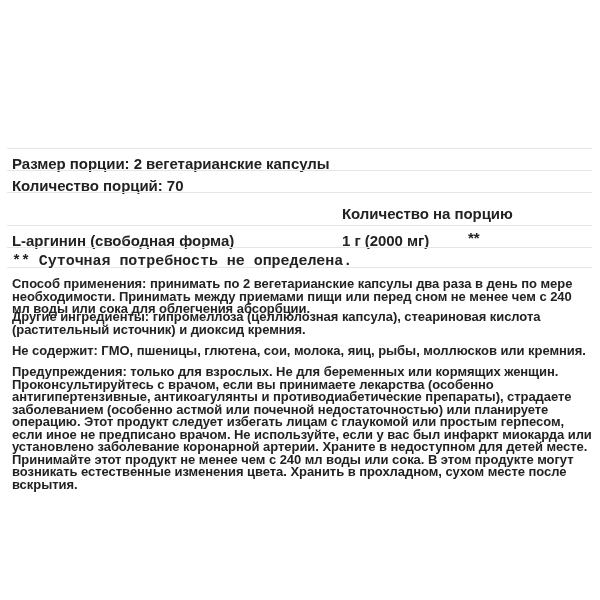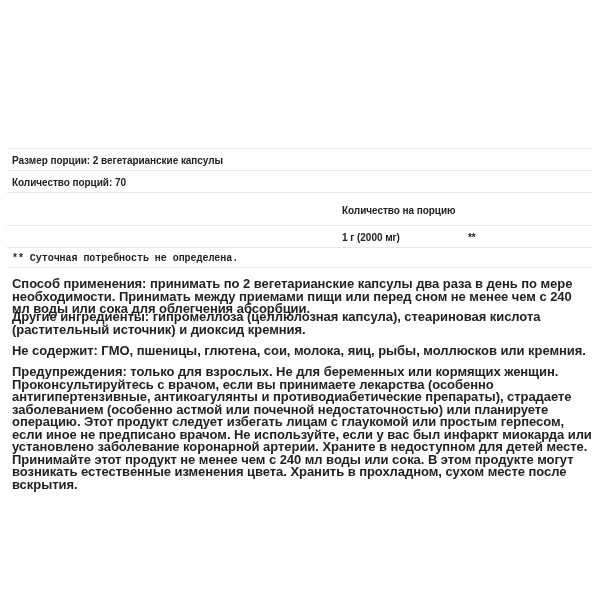--- a/index.html
+++ b/index.html
@@ -1,19 +1,19 @@
 <!DOCTYPE html>
 <html><head>
 <meta charset="utf-8">
 <style>
   html, body { margin: 0; padding: 0; background: #ffffff; }
   body { width: 600px; height: 600px; position: relative; overflow: hidden;
          font-family: "Liberation Sans", "DejaVu Sans", sans-serif; color: #222222; }
   .panel { position: absolute; left: 7px; top: 148px; width: 585px; }
-  .row { border-top: 1px solid #e6e6e6; font-size: 10px; font-weight: bold;
+  .row { border-top: 1px solid #e6e6e6; font-size: 15px; font-weight: bold;
          letter-spacing: -0.05px; box-sizing: border-box; position: relative; }
   .row.simple { height: 22px; padding: 6px 0 0 5px; }
   .row.header { height: 33px; }
   .row.item { height: 22px; }
   .row.note { height: 21px; padding: 5px 0 0 5px; border-bottom: 1px solid #e6e6e6; font-family: Liberation Mono, monospace; }
   .cell { position: absolute; }
   .c1 { left: 5px; }
   .c2 { left: 335px; }
   .c3 { left: 461px; line-height: 12px; }
   .header .c2 { top: 12px; }
@@ -31,20 +31,21 @@
     <span>Размер порции: 2 вегетарианские капсулы</span>
   </div>
   <div class="row simple">
     <span>Количество порций: 70</span>
   </div>
   <div class="row header">
     <span class="cell c1"></span>
     <span class="cell c2">Количество на порцию</span>
   </div>
   <div class="row item">
+    <span class="cell c1">L-аргинин (свободная форма)</span>
     <span class="cell c2">1 г (2000 мг)</span>
     <span class="cell c3">**</span>
   </div>
   <div class="row note">
     <span>** Суточная потребность не определена.</span>
   </div>
 </div>
 
 <div class="text" style="top:278px;">
   <p>Способ применения:  принимать по 2 вегетарианские капсулы два раза в день по мере необходимости.   Принимать между приемами пищи или перед сном не менее чем с 240 мл воды или сока для облегчения абсорбции.</p>

